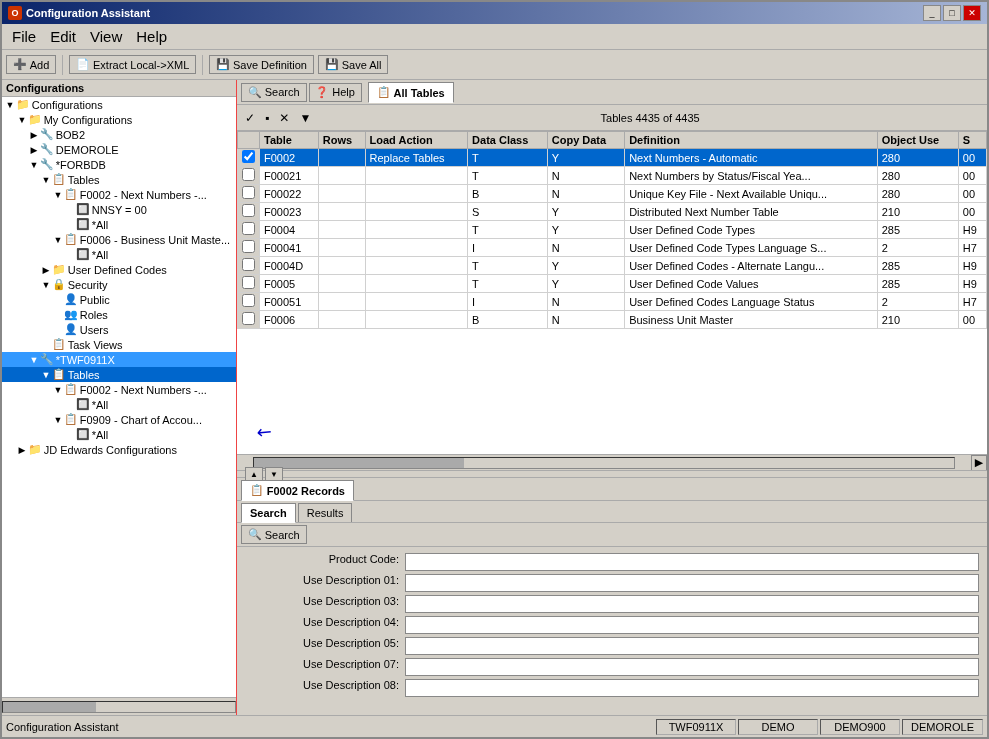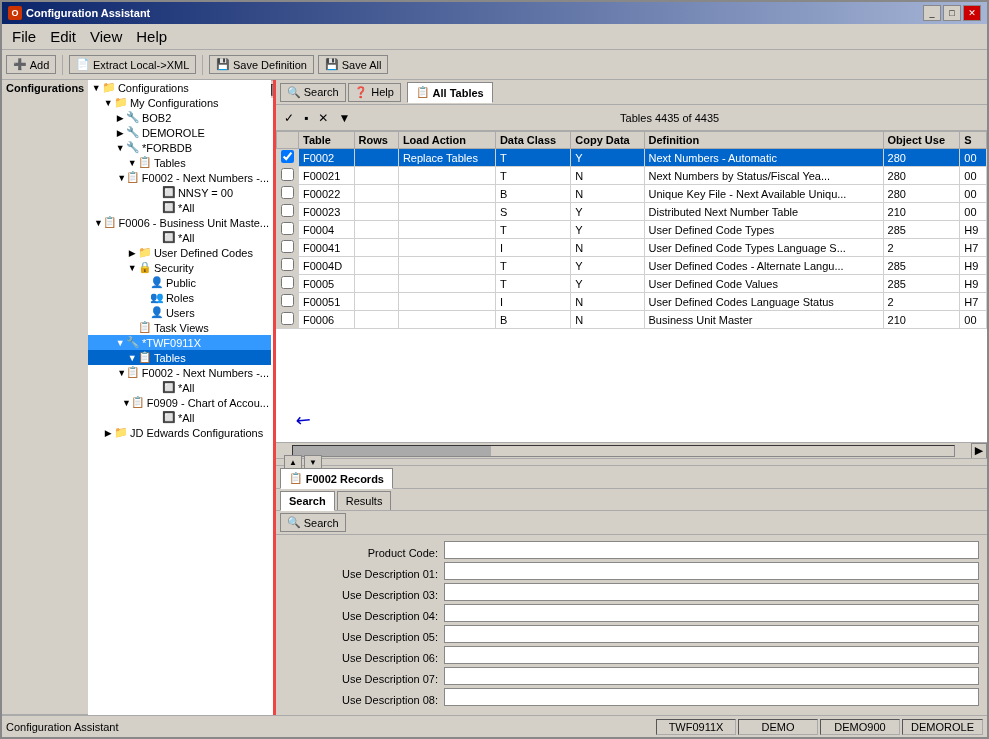--- a/index.html
+++ b/index.html
@@ -20,21 +20,21 @@
 
     
     .toolbar { background: #d4d0c8; border-bottom: 1px solid #aaa; padding: 2px 4px; display: flex; align-items: center; gap: 4px; height: 30px; }
     .toolbar-btn { background: #d4d0c8; border: 1px solid #888; padding: 2px 6px; display: flex; align-items: center; gap: 3px; cursor: pointer; font-size: 11px; white-space: nowrap; }
     .toolbar-sep { width: 1px; height: 20px; background: #aaa; margin: 0 2px; }
 
     
     .main-content { display: flex; flex: 1; overflow: hidden; }
 
     
-    .tree-panel { width: 274px; background: white; border-right: 3px solid #ef4444; display: flex; overflow: hidden; }
+    .tree-panel { width: 235px; background: white; border-right: 1px solid #ef4444; display: flex; flex-direction: column; overflow: hidden; }
     .tree-header { background: #d4d0c8; border-bottom: 1px solid #aaa; padding: 2px 4px; font-weight: bold; font-size: 11px; }
     .tree-item { display: flex; align-items: center; padding: 1px 2px; cursor: pointer; white-space: nowrap; }
     .tree-indent { display: inline-block; }
     .tree-expander { width: 12px; display: inline-block; text-align: center; font-size: 9px; cursor: pointer; }
     .tree-icon { margin-right: 2px; font-size: 11px; }
     .tree-label { font-size: 11px; }
 
     
     .right-panel { flex: 1; display: flex; flex-direction: column; overflow: hidden; }
     .tab { background: #d4d0c8; border: 1px solid #888; border-bottom: none; padding: 3px 8px; cursor: pointer; font-size: 11px; display: flex; align-items: center; gap: 3px; }
@@ -54,21 +54,21 @@
     .data-table tr.selected td { background: #0066cc; color: white; }
     .check-col { width: 20px; background: #d4d0c8; }
 
     
     .splitter { height: 8px; background: #d4d0c8; border-top: 1px solid #aaa; border-bottom: 1px solid #aaa; cursor: ns-resize; display: flex; align-items: center; justify-content: flex-start; padding-left: 4px; gap: 2px; }
     .splitter-btn { background: #d4d0c8; border: 1px solid #888; width: 18px; height: 14px; cursor: pointer; font-size: 9px; display: flex; align-items: center; justify-content: center; }
     .bottom-tab-bar { background: #d4d0c8; border-bottom: 1px solid #aaa; padding: 2px 4px 0 4px; display: flex; align-items: flex-end; gap: 2px; }
     .bottom-inner-toolbar { background: #d4d0c8; border-bottom: 1px solid #aaa; padding: 2px 4px; display: flex; align-items: center; }
 
     
-    .form-row { display: flex; align-items: flex-end; margin-bottom: 3px; }
+    .form-row { display: flex; align-items: flex-start; margin-bottom: 3px; }
     .form-label { width: 160px; text-align: right; padding-right: 6px; font-size: 11px; }
     .form-input { flex: 1; height: 18px; border: 1px solid #888; background: white; font-size: 11px; padding: 0 2px; }
 
     
     .status-bar { background: #d4d0c8; border-top: 1px solid #aaa; padding: 2px 4px; display: flex; align-items: center; gap: 2px; height: 22px; }
     .status-text { flex: 1; font-size: 11px; }
     .status-item { border: 1px inset #aaa; padding: 1px 8px; font-size: 11px; min-width: 80px; text-align: center; background: #d4d0c8; }
 
     
     ::-webkit-scrollbar { width: 14px; height: 14px; }
@@ -506,24 +506,20 @@
               </div>
               <div class="form-row">
                 <div class="form-label">Use Description 04:</div>
                 <input type="text" class="form-input" style="">
               </div>
               <div class="form-row">
                 <div class="form-label">Use Description 05:</div>
                 <input type="text" class="form-input" style="">
               </div>
               <div class="form-row">
-                <div class="form-label">Use Description 06:</div>
-                <input type="text" class="form-input" style="">
-              </div>
-              <div class="form-row">
                 <div class="form-label">Use Description 07:</div>
                 <input type="text" class="form-input" style="">
               </div>
               <div class="form-row">
                 <div class="form-label">Use Description 08:</div>
                 <input type="text" class="form-input" style="">
               </div>
             </div>
         </div>
       </div>

